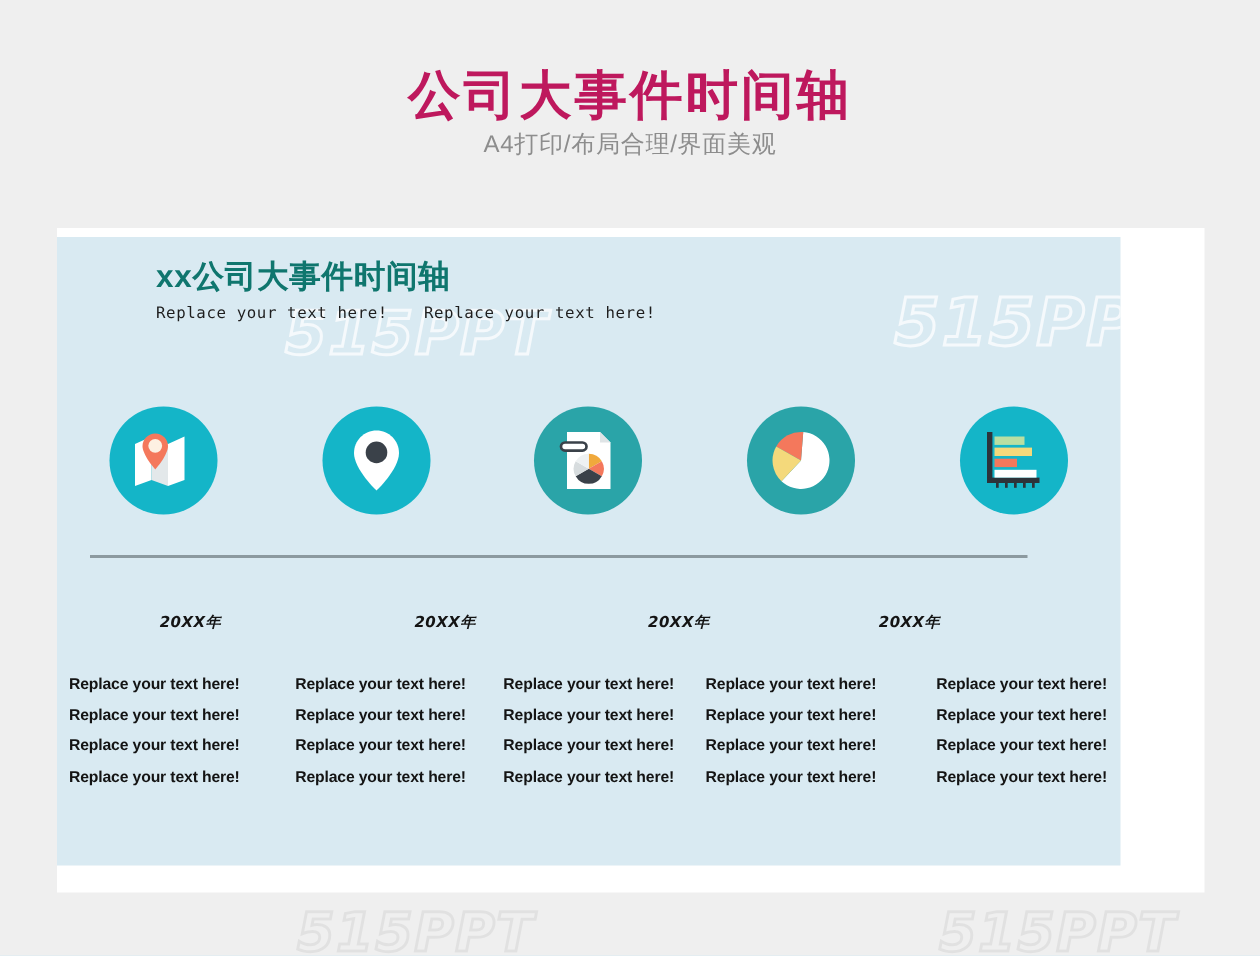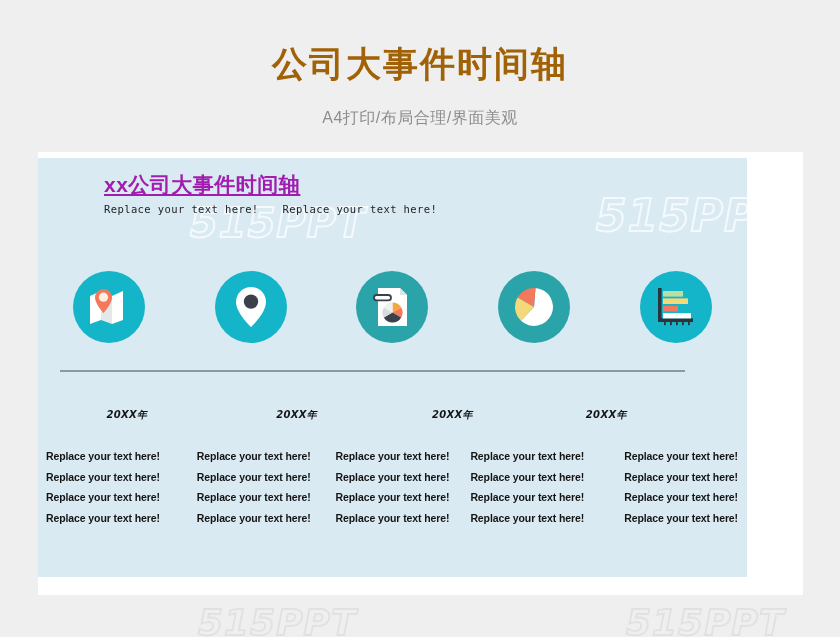--- a/index.html
+++ b/index.html
@@ -18,26 +18,26 @@
 
   
   .page-header {
     width: 840px;
     padding-top: 42px;
     text-align: center;
   }
   .page-title {
     font-size: 35px;
     font-weight: bold;
-    color: #a16207;
+    color: #be185d;
     letter-spacing: 2px;
     line-height: 1.25;
   }
   .page-subtitle {
-    margin-top: 22px;
+    margin-top: 0;
     font-size: 16px;
     color: #8d8d8d;
     letter-spacing: 0.5px;
   }
 
   
   .slide-card {
     position: absolute;
     left: 38px;
     top: 152px;
@@ -86,24 +86,23 @@
 
   
   .slide-head {
     position: absolute;
     left: 66px;
     top: 14px;
   }
   .slide-title {
     font-size: 21px;
     font-weight: bold;
-    color: #a21caf;
+    color: #0f766e;
     letter-spacing: 0.5px;
     line-height: 1.2;
-    text-decoration: underline;
   }
   .slide-sub {
     margin-top: 6px;
     display: flex;
     gap: 24px;
     font-family: "DejaVu Sans Mono", monospace;
     font-size: 10.5px;
     color: #1e1e1e;
     letter-spacing: 0.4px;
   }

